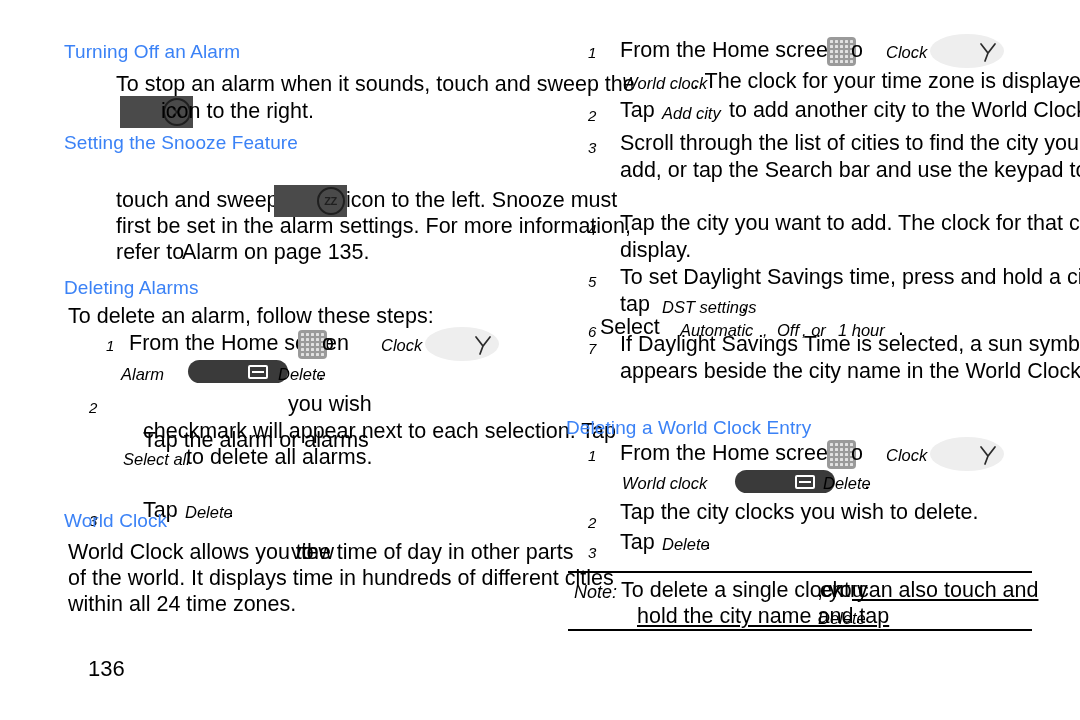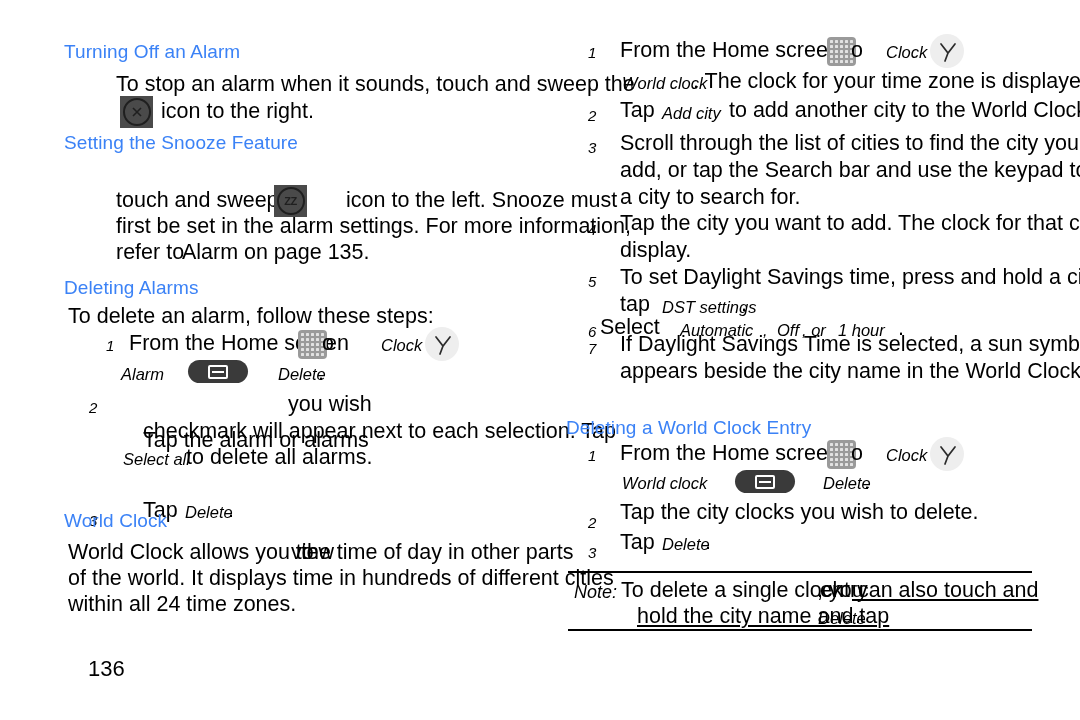--- a/index.html
+++ b/index.html
@@ -50,20 +50,21 @@
   .pageno {
     position: absolute;
     font-size: 22px;
     color: #000;
   }
 
   
   .icon {
     position: absolute;
     display: block;
+    padding-left: 40px;
   }
   .icon-grid {
     width: 29px;
     height: 29px;
     background: #9a9a9a;
     border-radius: 4px;
     box-sizing: border-box;
     padding: 3px;
     display: grid;
     grid-template-columns: repeat(5, 1fr);
@@ -289,21 +290,20 @@
   <div class="t" style="left:693px; top:71px;">. The clock for your time zone is displayed.</div>
 
   <div class="t num" style="left:588px; top:108px;">2</div>
   <div class="t" style="left:620px; top:100px;">Tap</div>
   <div class="t ital" style="left:662px; top:105px;">Add city</div>
   <div class="t" style="left:723px; top:100px;"> to add another city to the World Clock.</div>
 
   <div class="t num" style="left:588px; top:140px;">3</div>
   <div class="t" style="left:620px; top:133px;">Scroll through the list of cities to find the city you want to</div>
   <div class="t" style="left:620px; top:160px;">add, or tap the Search bar and use the keypad to enter</div>
-  <div class="t" style="left:620px; top:187px;">a city to search for.</div>
 
   <div class="t num" style="left:588px; top:222px;">4</div>
   <div class="t" style="left:620px; top:213px;">Tap the city you want to add. The clock for that city will</div>
   <div class="t" style="left:620px; top:240px;">display.</div>
 
   <div class="t num" style="left:588px; top:274px;">5</div>
   <div class="t" style="left:620px; top:267px;">To set Daylight Savings time, press and hold a city, then</div>
   <div class="t" style="left:620px; top:294px;">tap</div>
   <div class="t ital" style="left:662px; top:299px;">DST settings</div>
   <div class="t" style="left:741px; top:294px;">.</div>

